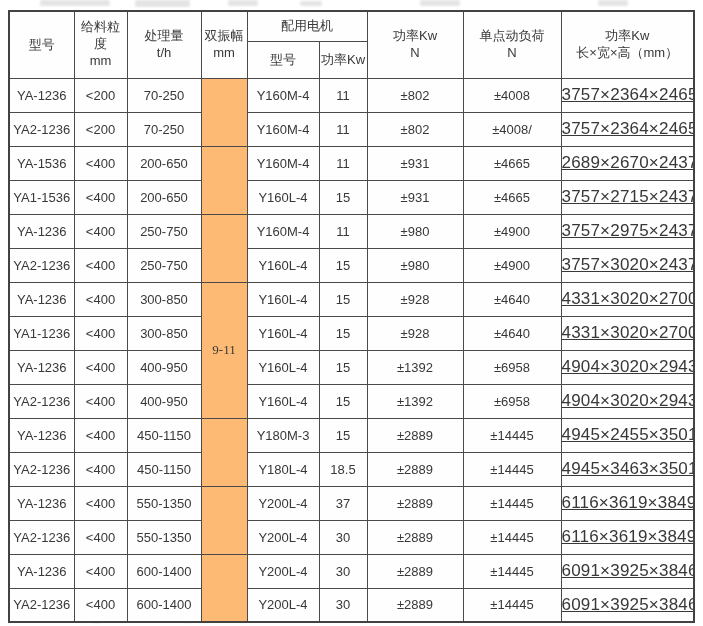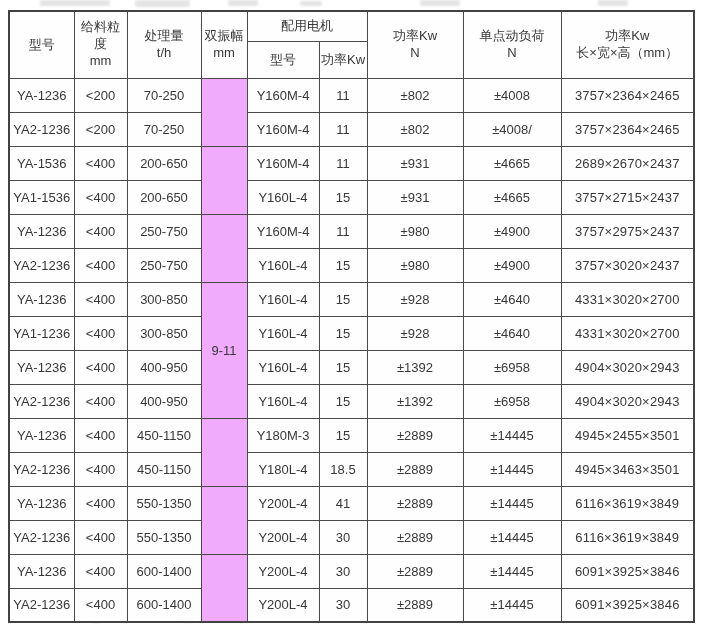--- a/index.html
+++ b/index.html
@@ -18,22 +18,22 @@
     border:1px solid #4a4a4a;
     text-align:center;vertical-align:middle;
     font-size:13px;font-weight:normal;
     padding:0;white-space:nowrap;overflow:hidden;
     color:#383838;
   }
   thead tr.h1{height:30px;}
   thead tr.h2{height:37px;}
   tbody tr{height:34px;}
   .hl{display:block;line-height:1.3;}
-  td.dims{font-size:13px;letter-spacing:0.2px;}
-  td.amp{background:#f0abfc;}
+  td.dims{font-size:17px;letter-spacing:0.2px;text-decoration:underline;}
+  td.amp{background:#fdba74;font-family:Liberation Serif, serif;}
   
   .smudge{position:absolute;background:#bdbdbd;opacity:0.4;filter:blur(1px);border-radius:2px;}
 </style>
 </head>
 <body>
 
 <div class="smudge" style="left:40px;top:0;width:70px;height:6px;"></div>
 <div class="smudge" style="left:135px;top:0;width:55px;height:7px;"></div>
 <div class="smudge" style="left:228px;top:0;width:30px;height:6px;"></div>
 <div class="smudge" style="left:300px;top:1px;width:22px;height:5px;"></div>
@@ -214,21 +214,21 @@
       <td>±2889</td>
       <td>±14445</td>
       <td class="dims">4945×3463×3501</td>
     </tr>
     <tr>
       <td>YA-1236</td>
       <td>&lt;400</td>
       <td>550-1350</td>
       <td class="amp" rowspan="2"></td>
       <td>Y200L-4</td>
-      <td>41</td>
+      <td>37</td>
       <td>±2889</td>
       <td>±14445</td>
       <td class="dims">6116×3619×3849</td>
     </tr>
     <tr>
       <td>YA2-1236</td>
       <td>&lt;400</td>
       <td>550-1350</td>
       <td>Y200L-4</td>
       <td>30</td>

